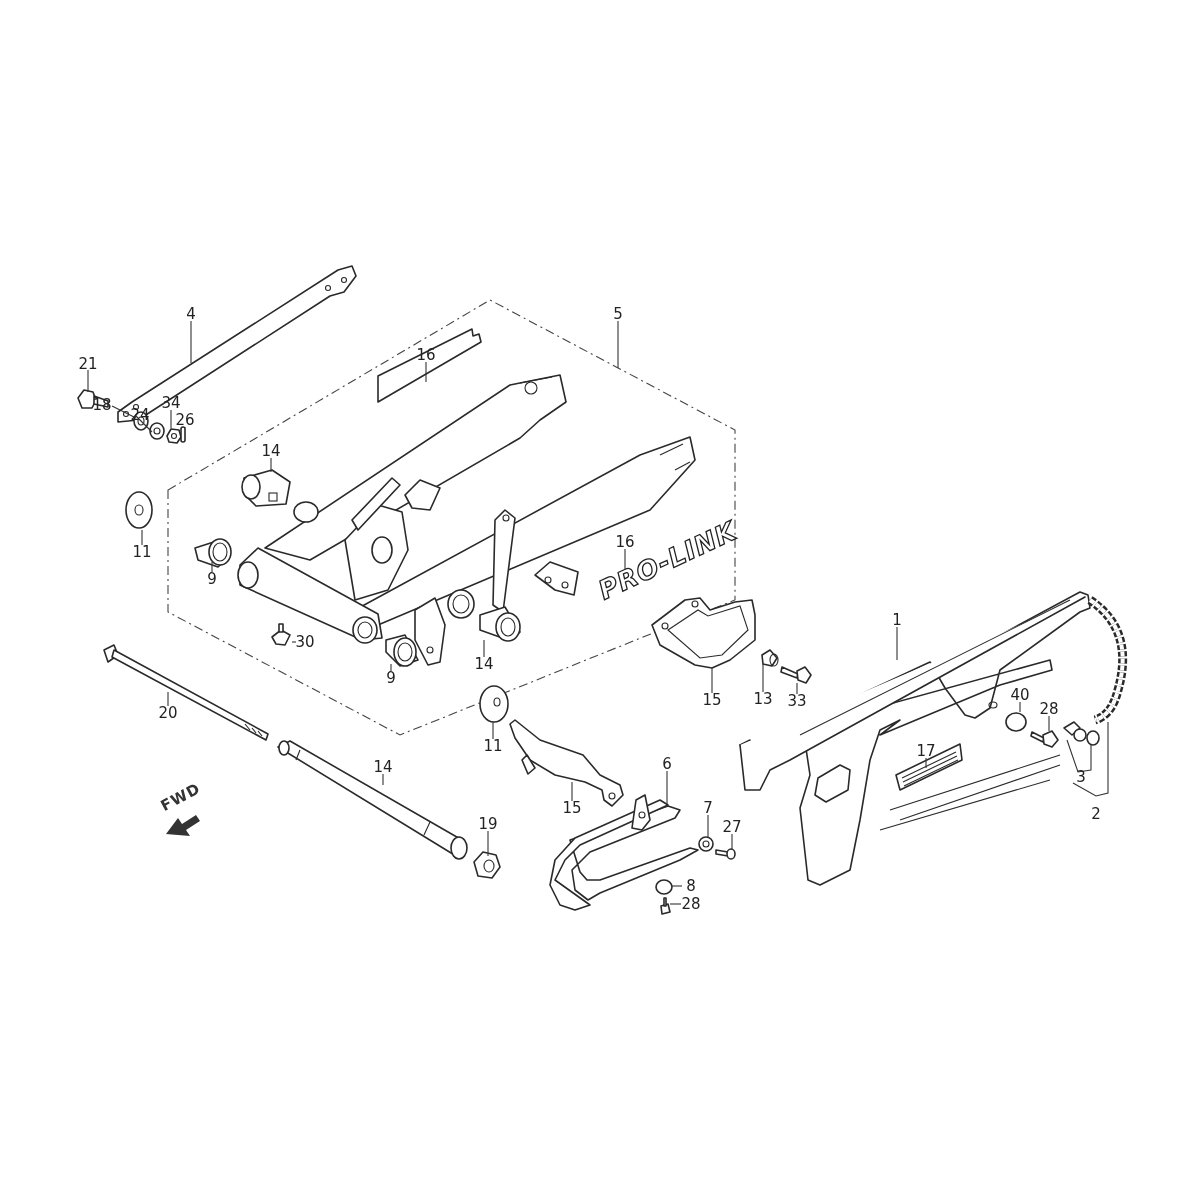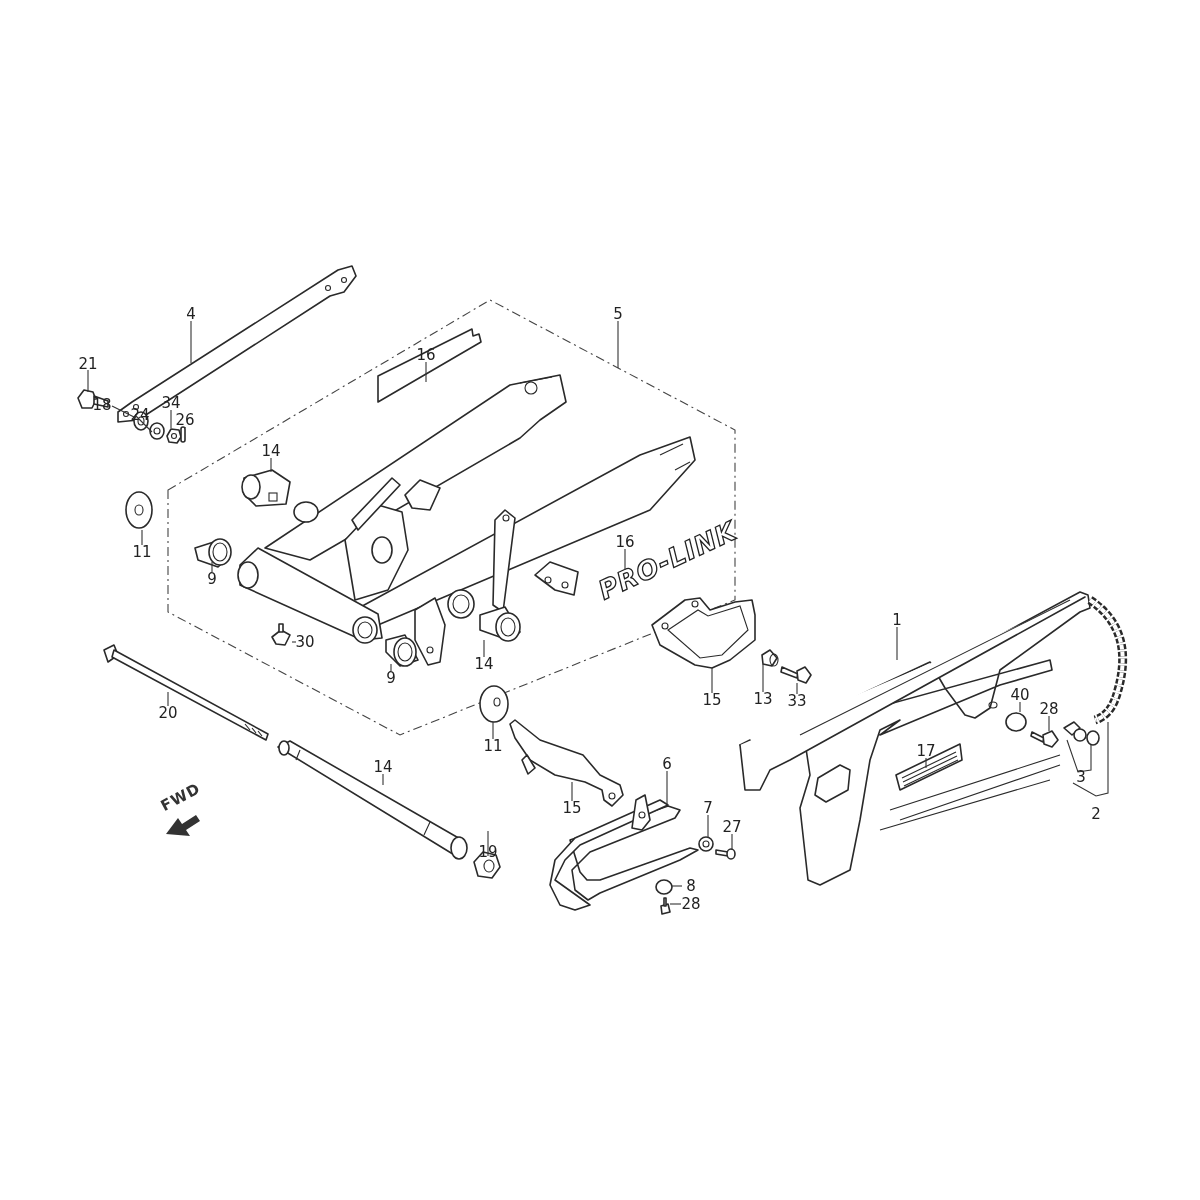--- a/index.html
+++ b/index.html
@@ -282,21 +282,21 @@
   <span class="lbl" style="left:493px;top:746px">11</span>
   <span class="lbl" style="left:712px;top:700px">15</span>
   <span class="lbl" style="left:763px;top:699px">13</span>
   <span class="lbl" style="left:271px;top:451px">14</span>
   <span class="lbl" style="left:484px;top:664px">14</span>
   <span class="lbl" style="left:572px;top:808px">15</span>
   <span class="lbl" style="left:426px;top:355px">16</span>
   <span class="lbl" style="left:625px;top:542px">16</span>
   <span class="lbl" style="left:926px;top:751px">17</span>
   <span class="lbl" style="left:168px;top:713px">20</span>
-  <span class="lbl" style="left:488px;top:852px">19</span>
+  <span class="lbl" style="left:488px;top:824px">19</span>
   <span class="lbl" style="left:1020px;top:695px">40</span>
   <span class="lbl" style="left:88px;top:364px">21</span>
   <span class="lbl" style="left:691px;top:904px">28</span>
   <span class="lbl" style="left:171px;top:403px">34</span>
   <span class="lbl" style="left:140px;top:415px">24</span>
   <span class="lbl" style="left:102px;top:405px">18</span>
   <span class="lbl" style="left:185px;top:420px">26</span>
   <span class="lbl" style="left:732px;top:827px">27</span>
   <span class="lbl" style="left:1049px;top:709px">28</span>
   <span class="lbl" style="left:797px;top:701px">33</span>

